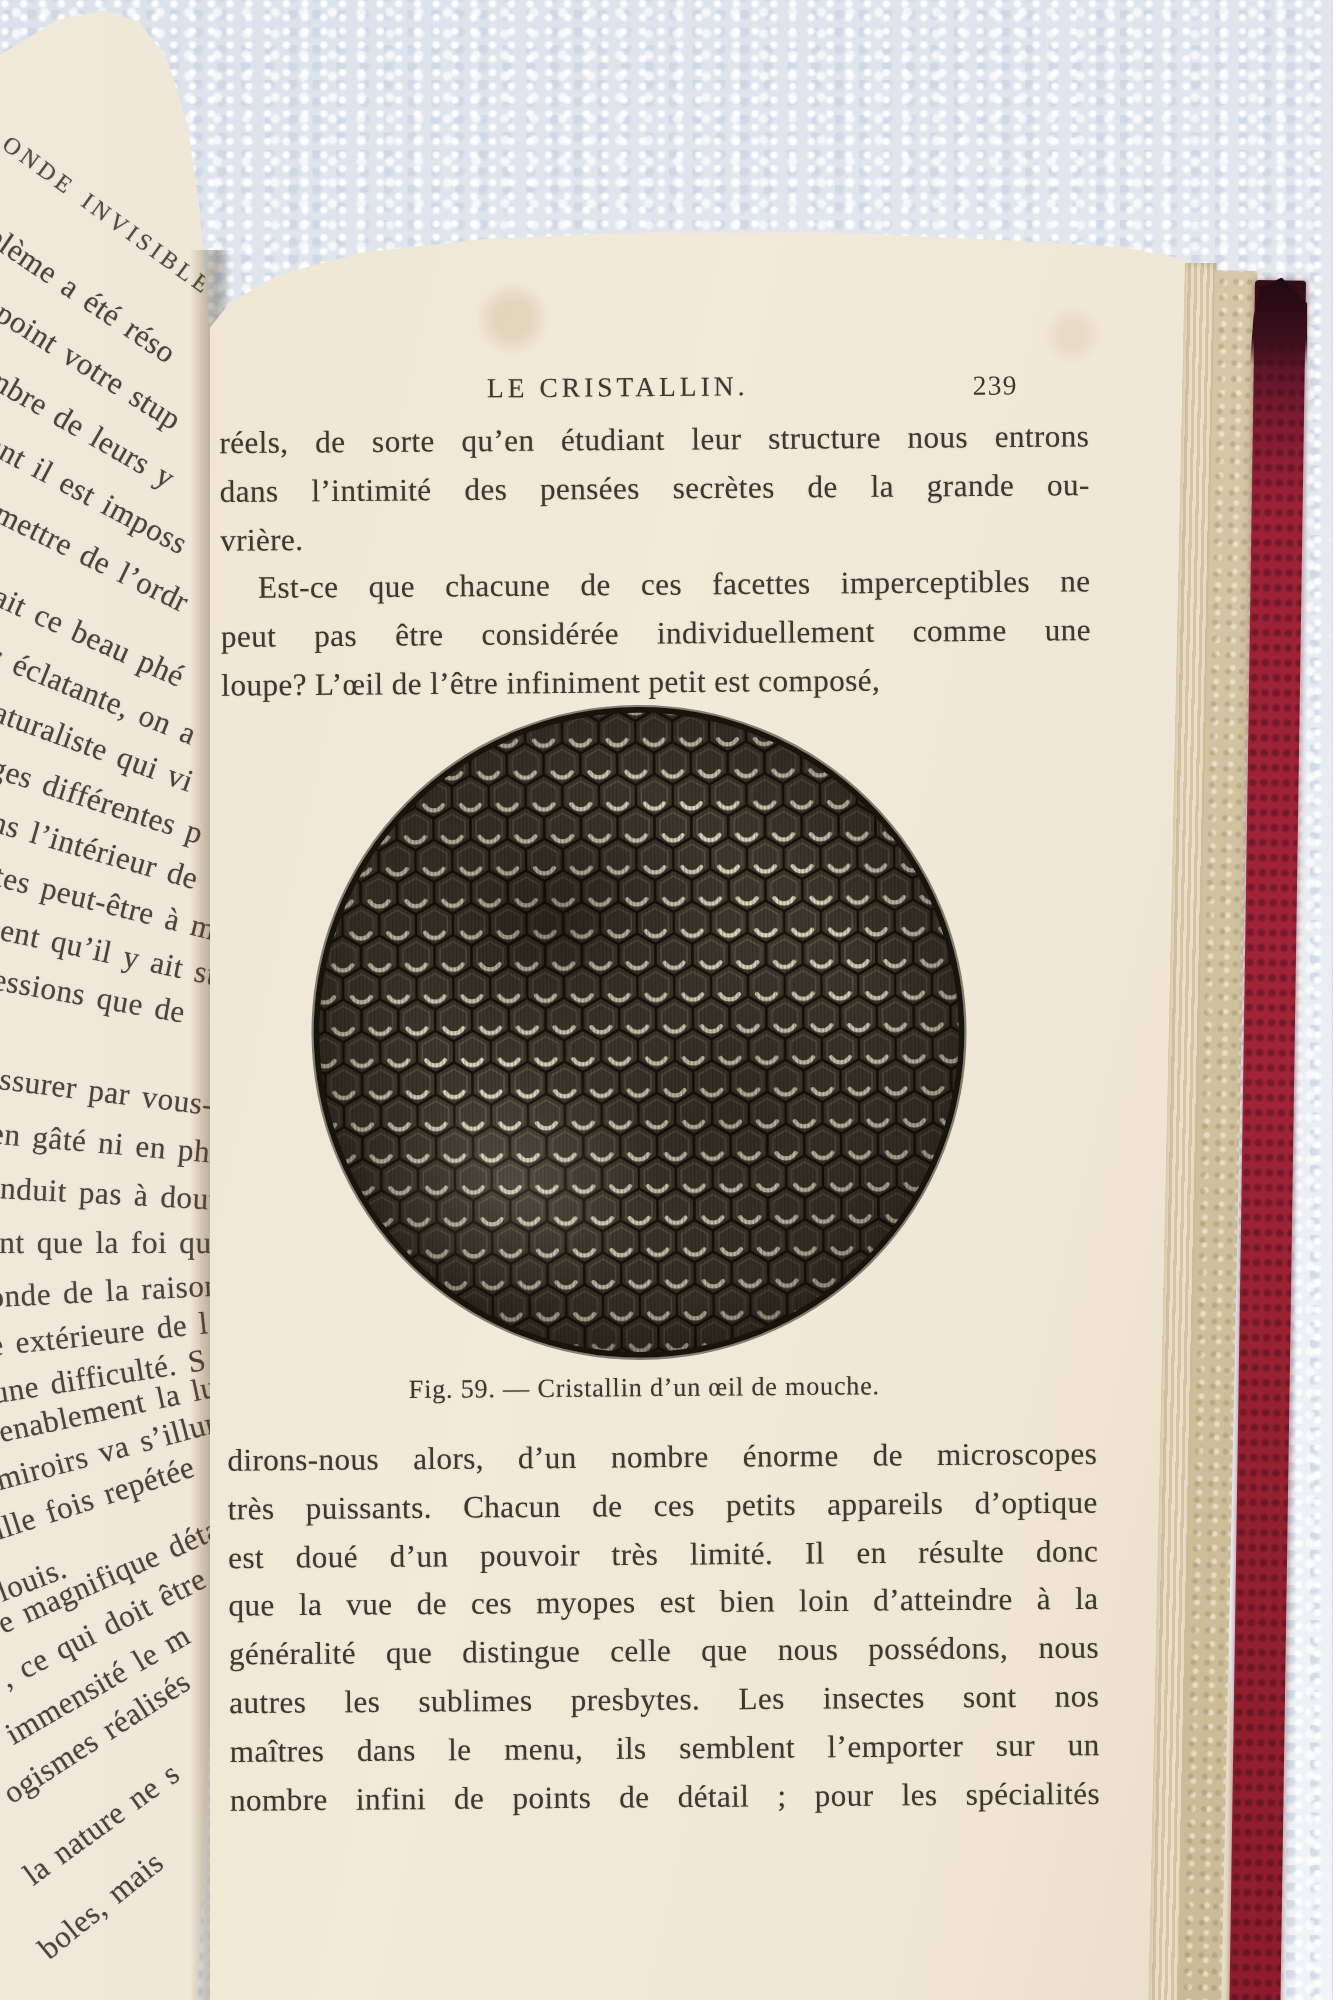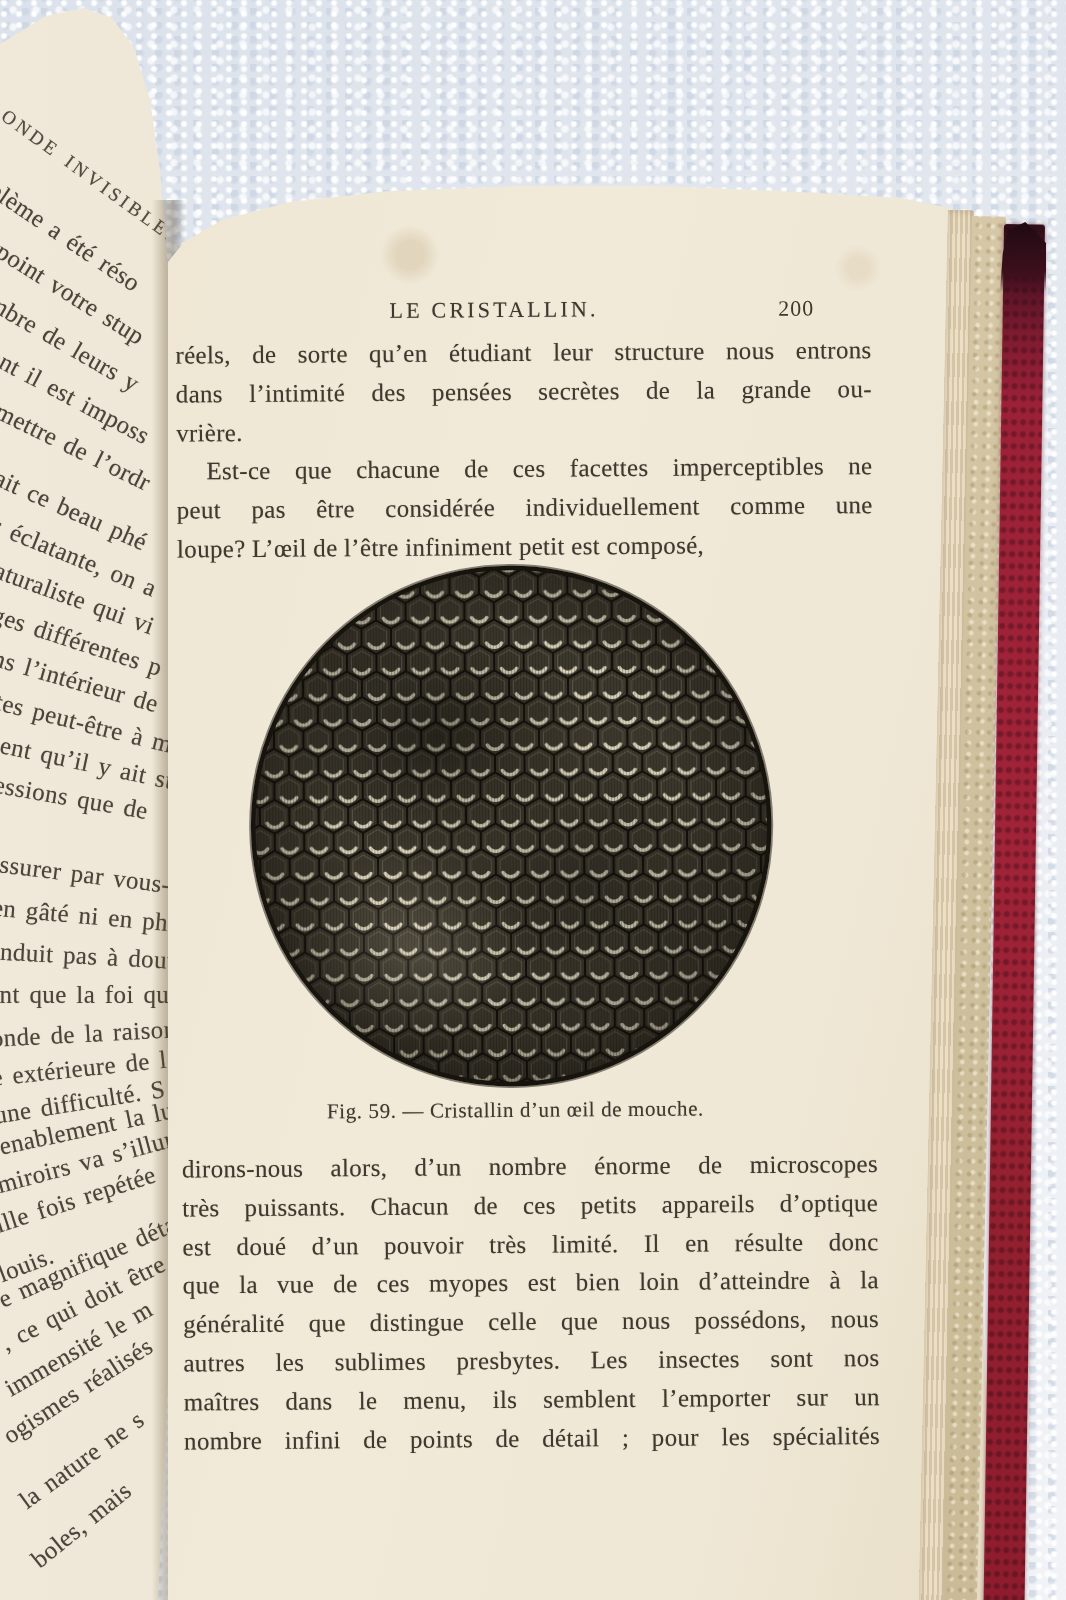--- a/index.html
+++ b/index.html
@@ -109,21 +109,21 @@
       </div>
   </div>
 
   <div class="seam"></div>
 
   <div class="right-page">
     <div class="page-inner">
 
       <div class="runhead">
         <span class="runtitle">LE CRISTALLIN.</span>
-        <span class="pagenum">200</span>
+        <span class="pagenum">239</span>
       </div>
 
       <div id="paragraphs">
           <div class="tblock" style="top: 334px;">
             <div class="tline">réels, de sorte qu’en étudiant leur structure nous entrons</div>
             <div class="tline">dans l’intimité des pensées secrètes de la grande ou-</div>
             <div class="tline end">vrière.</div>
           </div>
           <div class="tblock" style="top: 450px;">
             <div class="tline ind">Est-ce que chacune de ces facettes imperceptibles ne</div>

